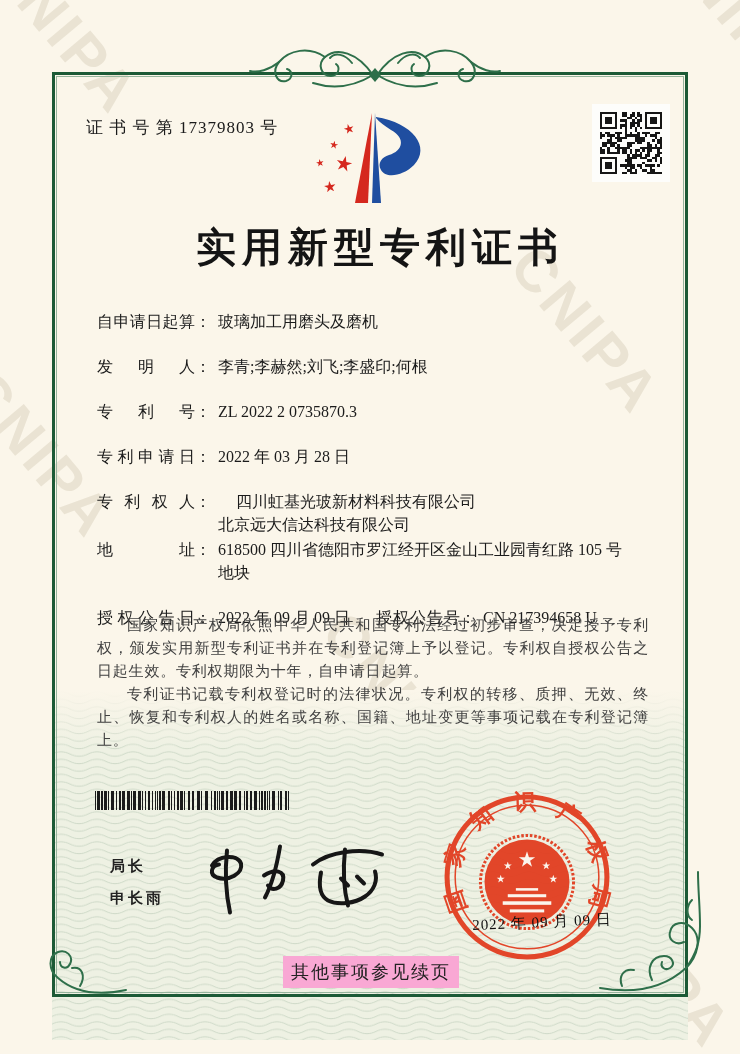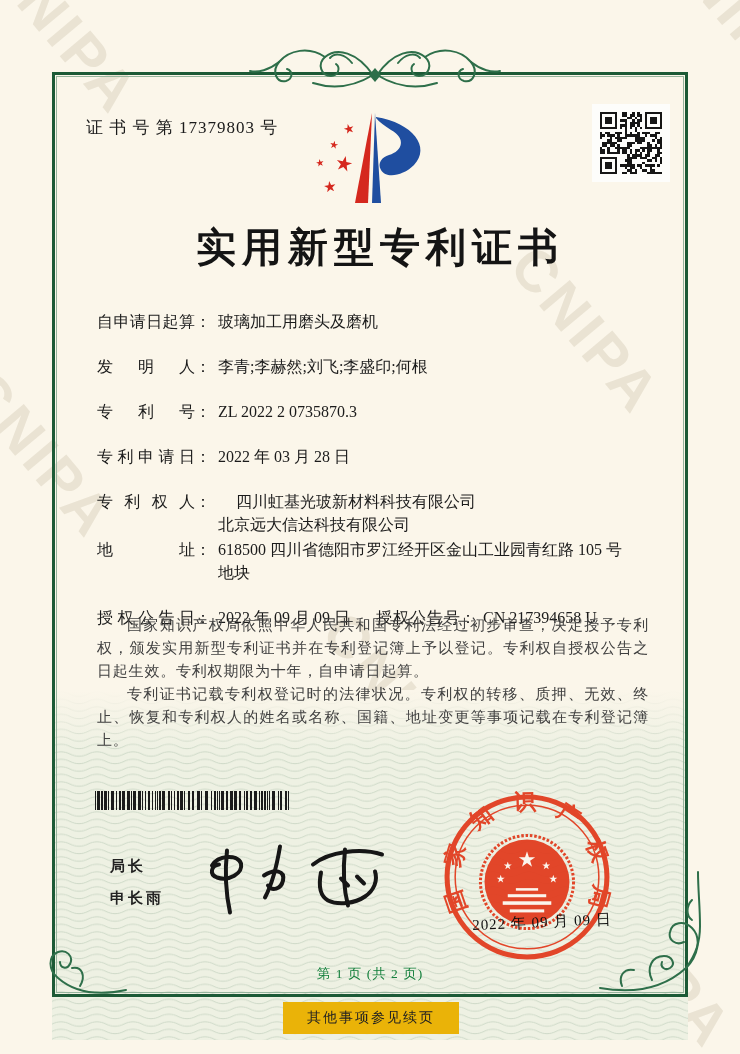--- a/index.html
+++ b/index.html
@@ -50,22 +50,22 @@
   .sign-label{position:absolute;left:110px;font-family:"Liberation Sans", sans-serif;
       font-size:15px;font-weight:600;letter-spacing:3px;color:#222;}
   .signature{position:absolute;left:185px;top:833px;}
 
   .seal{position:absolute;left:441px;top:791px;}
   .seal-date{position:absolute;left:452px;top:913px;width:180px;text-align:center;
       font-size:15px;color:#111;transform:rotate(-2.5deg);letter-spacing:1px;z-index:5;}
 
   .page-info{position:absolute;left:0;top:965px;width:740px;text-align:center;
       font-size:13.5px;color:#15803d;letter-spacing:1px;}
-  .foot-note{position:absolute;left:283px;top:1002px;width:176px;height:32px;background:#eab308;
-      display:flex;align-items:center;justify-content:center;font-size:14px;color:#222;
+  .foot-note{position:absolute;left:283px;top:956px;width:176px;height:32px;background:#f9a8d4;
+      display:flex;align-items:center;justify-content:center;font-size:18px;color:#222;
       letter-spacing:2px;z-index:5;}
 </style>
 </head>
 <body>
 
 <div class="page">
 
   <div class="wm" style="left:-34px;top:-4px;">CNIPA</div>
   <div class="wm" style="left:636px;top:-26px;">CNIPA</div>
   <div class="wm" style="left:488px;top:296px;">CNIPA</div>

